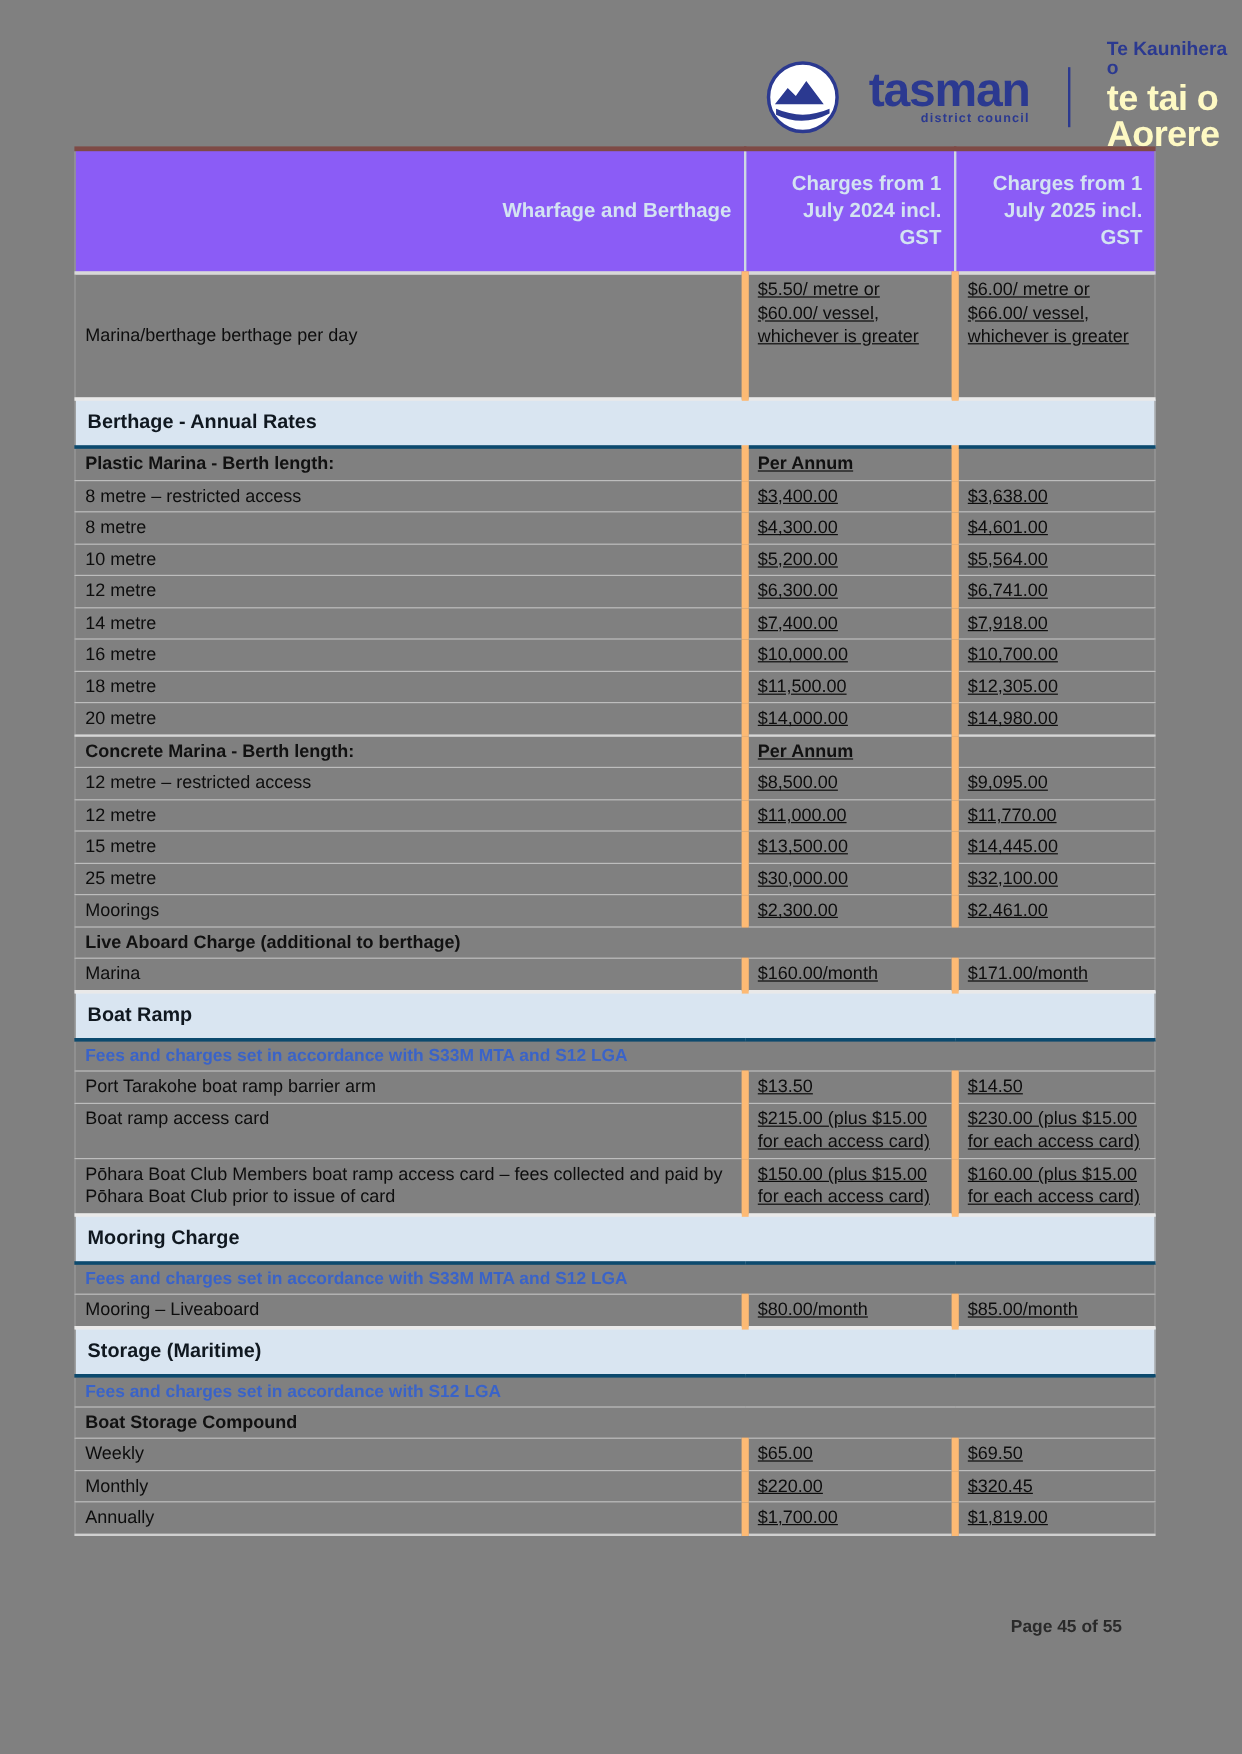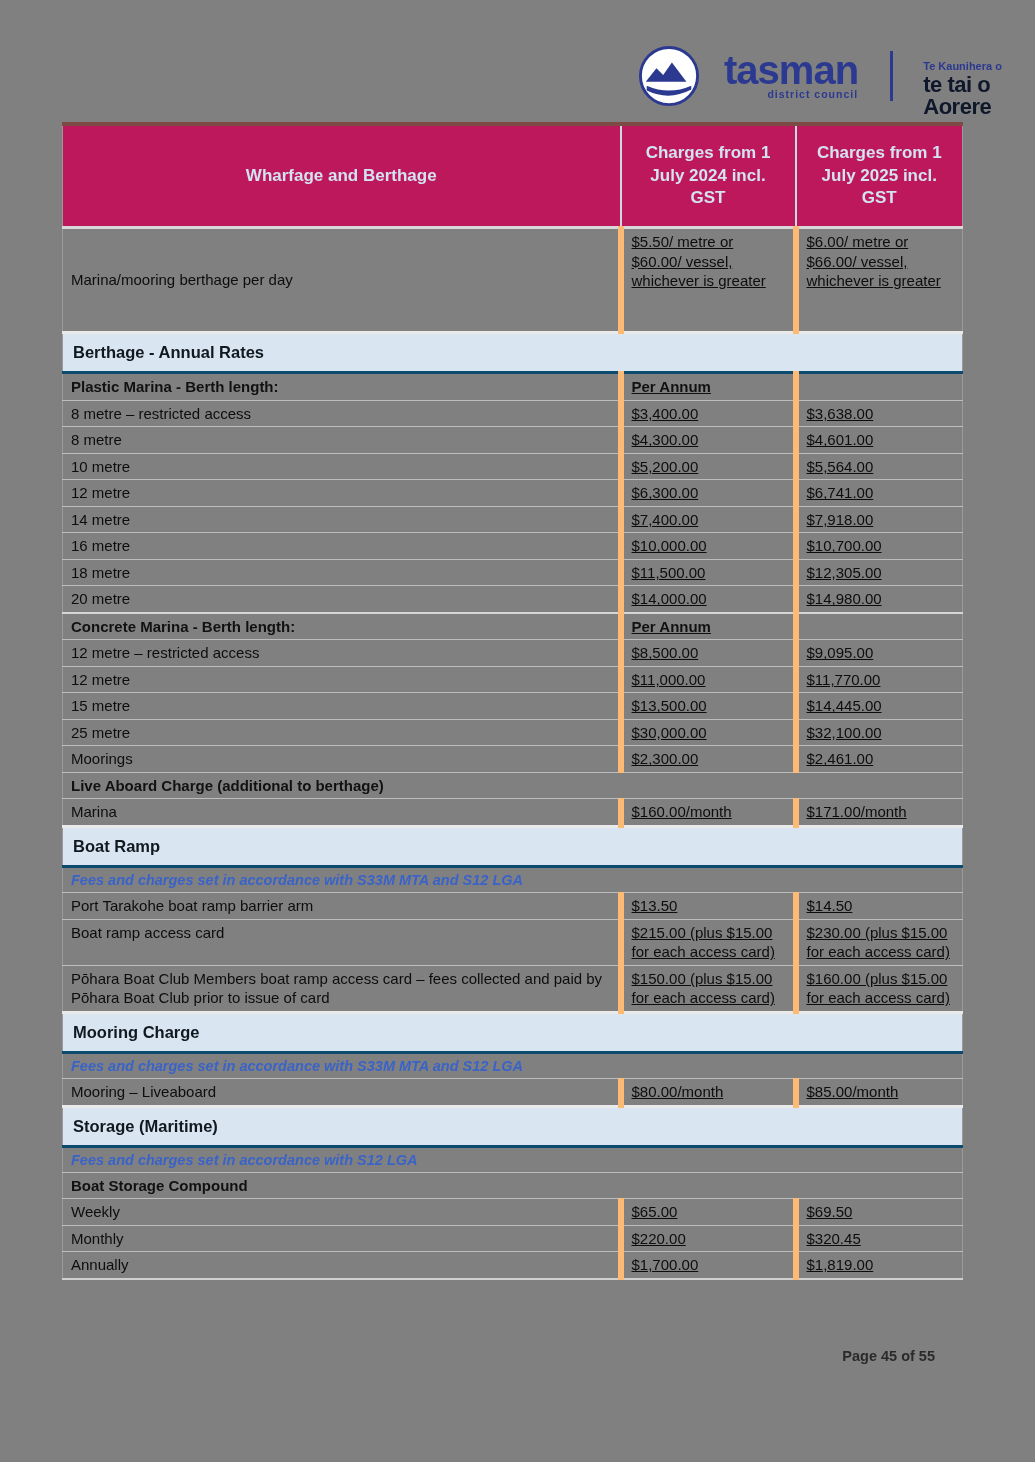--- a/index.html
+++ b/index.html
@@ -30,43 +30,43 @@
   .logo-brand {
     font-size: 40px; font-weight: 700; color: #2B3990;
     letter-spacing: -1px; line-height: 0.9;
   }
   .logo-sub {
     font-size: 10.5px; font-weight: 700; color: #2B3990;
     letter-spacing: 1px; margin-top: 1px;
   }
   .logo-divider { width: 4px; height: 50px; background: #2B3990; margin: 0 6px 0 8px; }
   .logo-maori-block { display: flex; flex-direction: column; line-height: 1; }
-  .logo-maori-small { font-size: 11px; font-weight: 700; color: #2B3990; margin-bottom: 2px; margin-top: 27px; }
-  .logo-maori-large { font-size: 22px; font-weight: 700; color: #0f172a; letter-spacing: -0.5px; }
+  .logo-maori-small { font-size: 16px; font-weight: 700; color: #2B3990; margin-bottom: 2px; }
+  .logo-maori-large { font-size: 30px; font-weight: 700; color: #fef9c3; letter-spacing: -0.5px; }
   
   .table-wrap { position: absolute; top: 122px; left: 62px; width: 900px; }
   table.fees-table {
     width: 900px;
     table-layout: fixed;
     border-collapse: collapse;
     border-top: 4px solid #7e4a45;
     border-left: 1px solid #9a9a9a;
     border-right: 1px solid #9a9a9a;
     border-bottom: 2px solid #d0d0d0;
     font-size: 15px;
   }
   col.c-label { width: 558px; }
   col.c-2024  { width: 175px; }
   col.c-2025  { width: 167px; }
   thead th {
-    background: #be185d;
+    background: #8b5cf6;
     color: #D3E3F2;
     font-weight: 700;
     font-size: 17px;
-    text-align: center;
+    text-align: right;
     vertical-align: middle;
     padding: 8px 10px;
     height: 84px;
     line-height: 1.35;
     border-bottom: 3px solid #d8d8d8;
   }
   thead th + th { border-left: 2px solid #cdd8e4; }
   tbody td { padding: 3px 8px; vertical-align: top; line-height: 1.3; }
   tr.row-data td, tr.row-subheader td { border-top: 1px solid #bdbdbd; }
   tr.row-data td + td, tr.row-subheader td + td { border-left: 6px solid #fdba74; text-decoration: underline; }
@@ -78,21 +78,20 @@
     background: #D9E5F1;
     color: #101820;
     font-weight: 700;
     font-size: 16.5px;
     padding: 8px 10px;
     border-top: 3px solid #e9e9e9;
     border-bottom: 3px solid #0c4a6e;
   }
   tr.row-note td {
     color: #3A63C8;
-    font-style: italic;
     font-weight: 700;
     font-size: 14.5px;
     padding: 3px 8px 2px 8px;
   }
   tr.row-span td { font-weight: 700; border-top: 1px solid #bdbdbd; }
   
   .footer-page {
     position: absolute;
     top: 1348px;
     right: 100px;
@@ -132,21 +131,21 @@
       </colgroup>
       <thead>
         <tr>
           <th>Wharfage and Berthage</th>
           <th>Charges from 1 July 2024 incl. GST</th>
           <th>Charges from 1 July 2025 incl. GST</th>
         </tr>
       </thead>
       <tbody>
           <tr class="row-data row-tall">
-            <td>Marina/mooring berthage per day</td>
+            <td>Marina/berthage berthage per day</td>
             <td>$5.50/ metre or $60.00/ vessel, whichever is greater</td>
             <td>$6.00/ metre or $66.00/ vessel, whichever is greater</td>
           </tr>
           <tr class="row-band">
             <td colspan="3">Berthage - Annual Rates</td>
           </tr>
           <tr class="row-subheader">
             <td>Plastic Marina - Berth length:</td>
             <td>Per Annum</td>
             <td></td>

